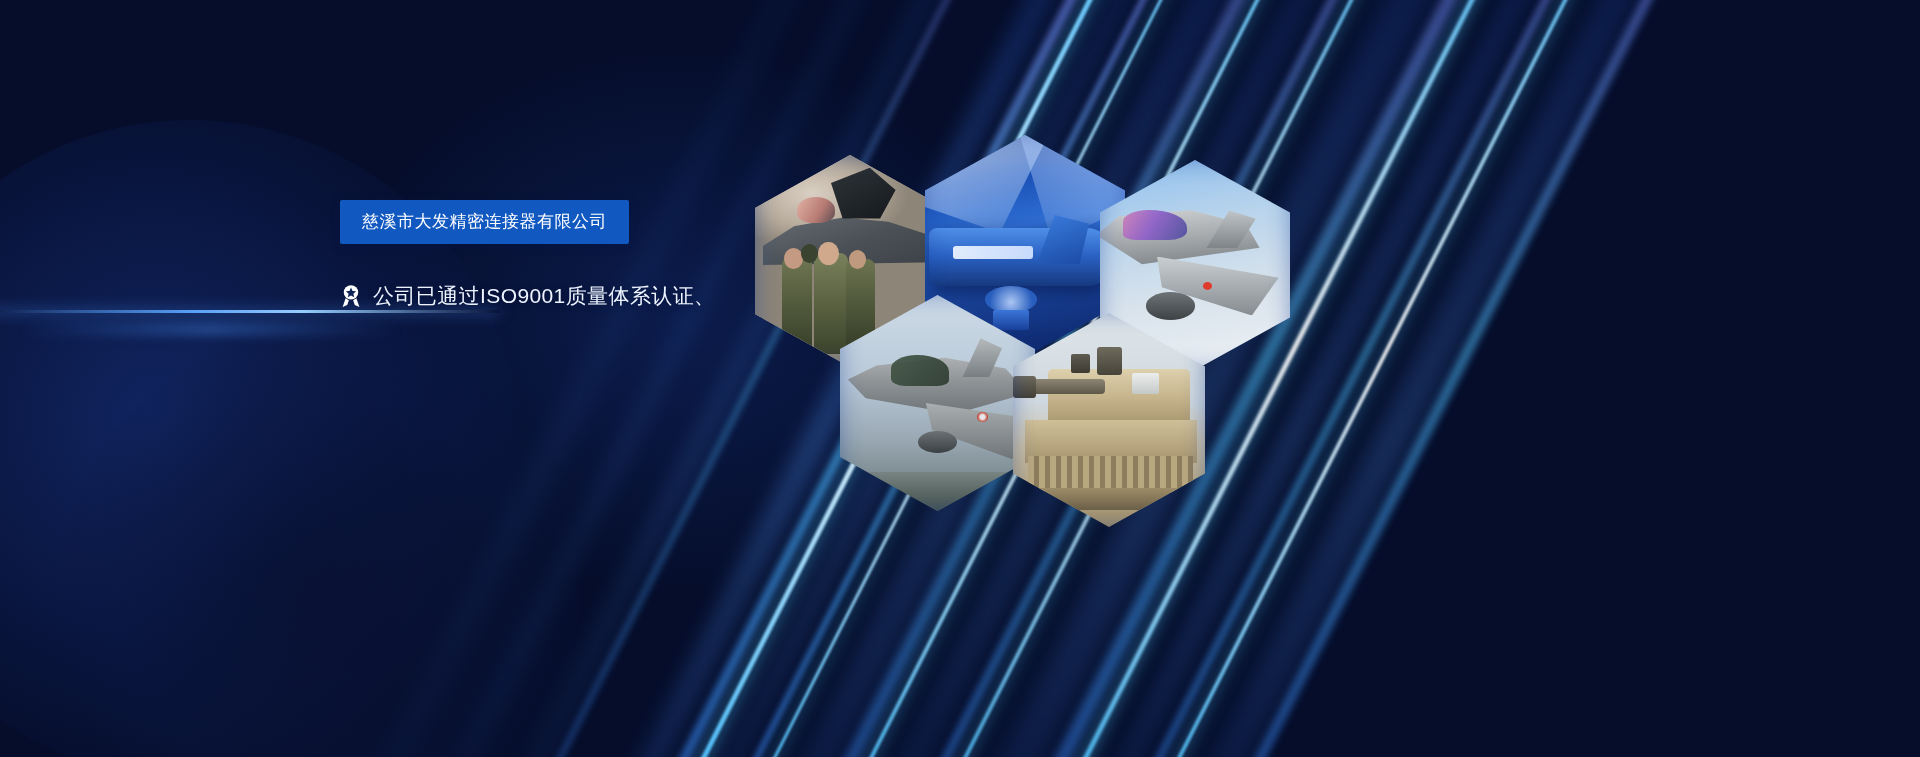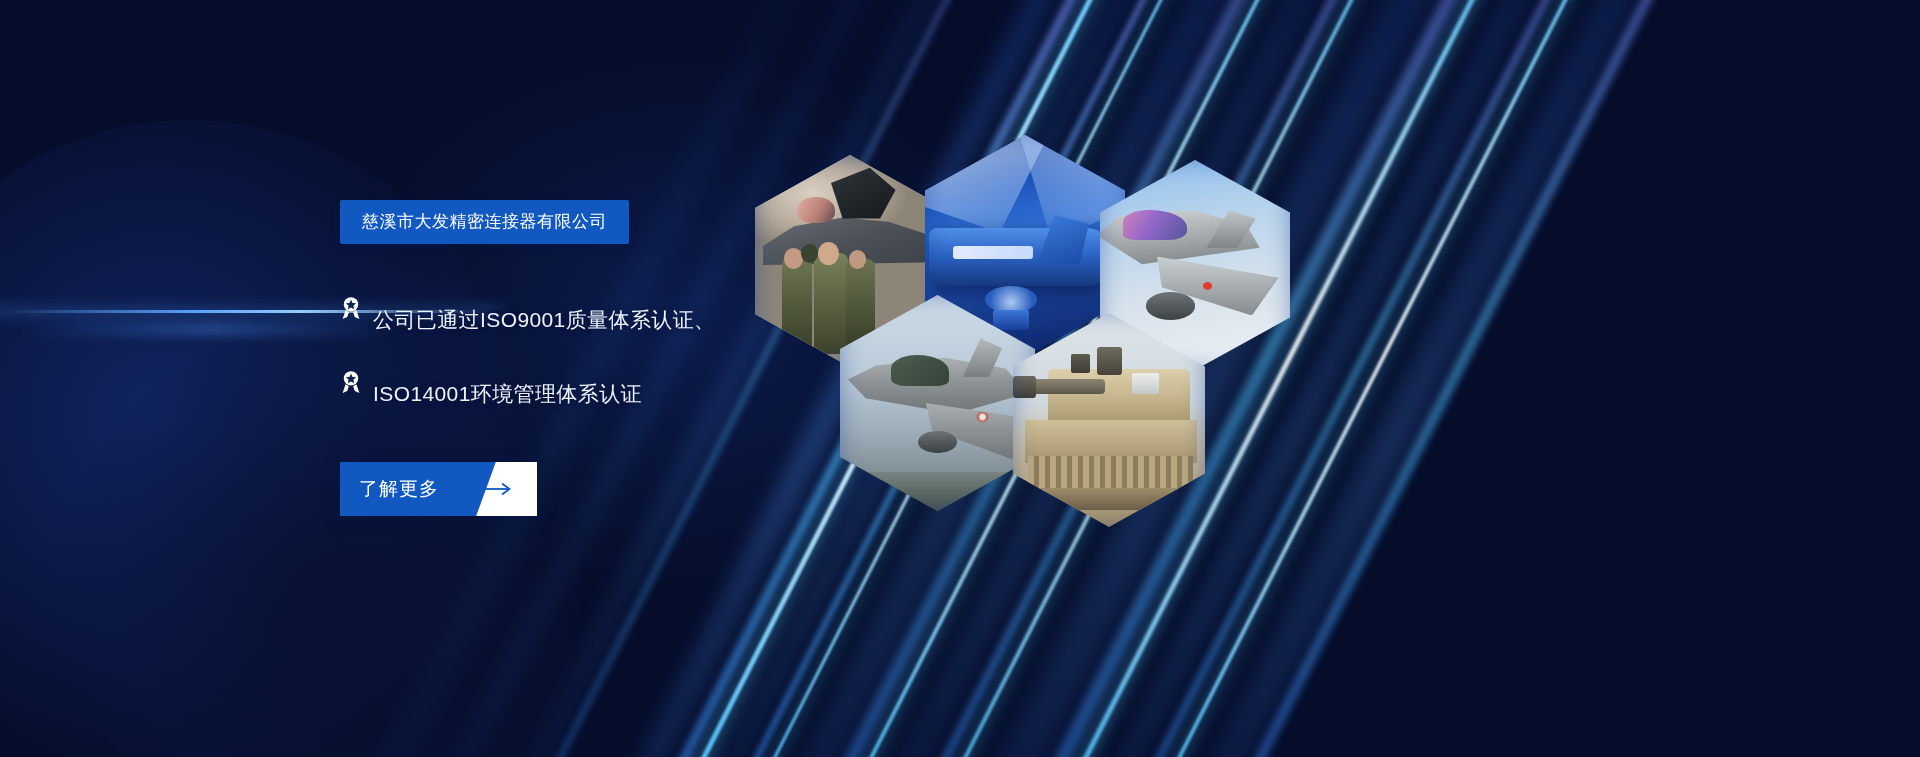--- a/index.html
+++ b/index.html
@@ -47,21 +47,21 @@
   .content{position:absolute;left:340px;top:200px;width:560px;}
   .badge{display:inline-block;background:#1159c0;color:#fff;font-size:17px;
          padding:10px 22px 11px 22px;letter-spacing:.5px;border-radius:2px;
          box-shadow:0 2px 10px rgba(0,20,70,.45);}
   .headline{margin:34px 0 0 0;color:#ffffff;font-size:58px;font-weight:bold;
             letter-spacing:2px;line-height:1.1;
             text-shadow:0 3px 16px rgba(0,24,80,.85), 0 0 2px rgba(255,255,255,.35);}
   .list{margin-top:38px;}
   .li{display:flex;align-items:center;margin-bottom:22px;color:#eef4ff;font-size:21px;letter-spacing:.4px;}
   .li .medal{flex:0 0 auto;width:22px;height:24px;margin-right:11px;display:block;}
-  .li .txt{display:block;text-shadow:0 1px 6px rgba(0,16,60,.8);margin-top:24px;}
+  .li .txt{display:block;text-shadow:0 1px 6px rgba(0,16,60,.8);}
   .btn{margin-top:32px;display:inline-flex;align-items:stretch;width:197px;height:54px;
        position:relative;overflow:hidden;cursor:pointer;box-shadow:0 3px 14px rgba(0,18,64,.5);}
   .btn .left{flex:0 0 118px;background:#1159c0;display:flex;align-items:center;
              justify-content:center;color:#fff;font-size:19px;letter-spacing:1px;}
   .btn .right{flex:1 1 auto;background:#ffffff;display:flex;align-items:center;justify-content:center;}
   .btn .wedge{position:absolute;left:106px;top:-6px;width:40px;height:66px;background:#1159c0;
               transform:skewX(-20deg);}
   .btn .arrow{position:relative;z-index:3;}
 </style>
 </head>
@@ -238,37 +238,18 @@
         <svg class="medal" viewBox="0 0 22 24" fill="#ffffff">
           <circle cx="11" cy="8.4" r="7.2"></circle>
           <polygon points="11,3.6 12.5,6.9 16.1,7.3 13.4,9.7 14.2,13.2 11,11.4 7.8,13.2 8.6,9.7 5.9,7.3 9.5,6.9" fill="#0d2356"></polygon>
           <path d="M5.6,14.2 L2.6,22.9 L7.2,20.9 L8.9,16.3 Z"></path>
           <path d="M16.4,14.2 L19.4,22.9 L14.8,20.9 L13.1,16.3 Z"></path>
         </svg>
         <span class="txt">公司已通过ISO9001质量体系认证、</span>
       </div>
 
 
-      <div class="li">
-        <svg class="medal" viewBox="0 0 22 24" fill="#ffffff">
-          <circle cx="11" cy="8.4" r="7.2"></circle>
-          <polygon points="11,3.6 12.5,6.9 16.1,7.3 13.4,9.7 14.2,13.2 11,11.4 7.8,13.2 8.6,9.7 5.9,7.3 9.5,6.9" fill="#0d2356"></polygon>
-          <path d="M5.6,14.2 L2.6,22.9 L7.2,20.9 L8.9,16.3 Z"></path>
-          <path d="M16.4,14.2 L19.4,22.9 L14.8,20.9 L13.1,16.3 Z"></path>
-        </svg>
-        <span class="txt">ISO14001环境管理体系认证</span>
-      </div>
-
-    </div>
-
-    <div class="btn">
-      <div class="left">了解更多</div>
-      <div class="wedge"></div>
-      <div class="right">
-        <svg class="arrow" width="34" height="16" viewBox="0 0 34 16">
-          <line x1="1" y1="8" x2="27" y2="8" stroke="#1159c0" stroke-width="1.8"></line>
-          <polyline points="21,2.5 28.5,8 21,13.5" fill="none" stroke="#1159c0" stroke-width="1.8"></polyline>
-        </svg>
-      </div>
-    </div>
+
+    </div>
+
 
   </div>
 </div>
 
 </body></html>

